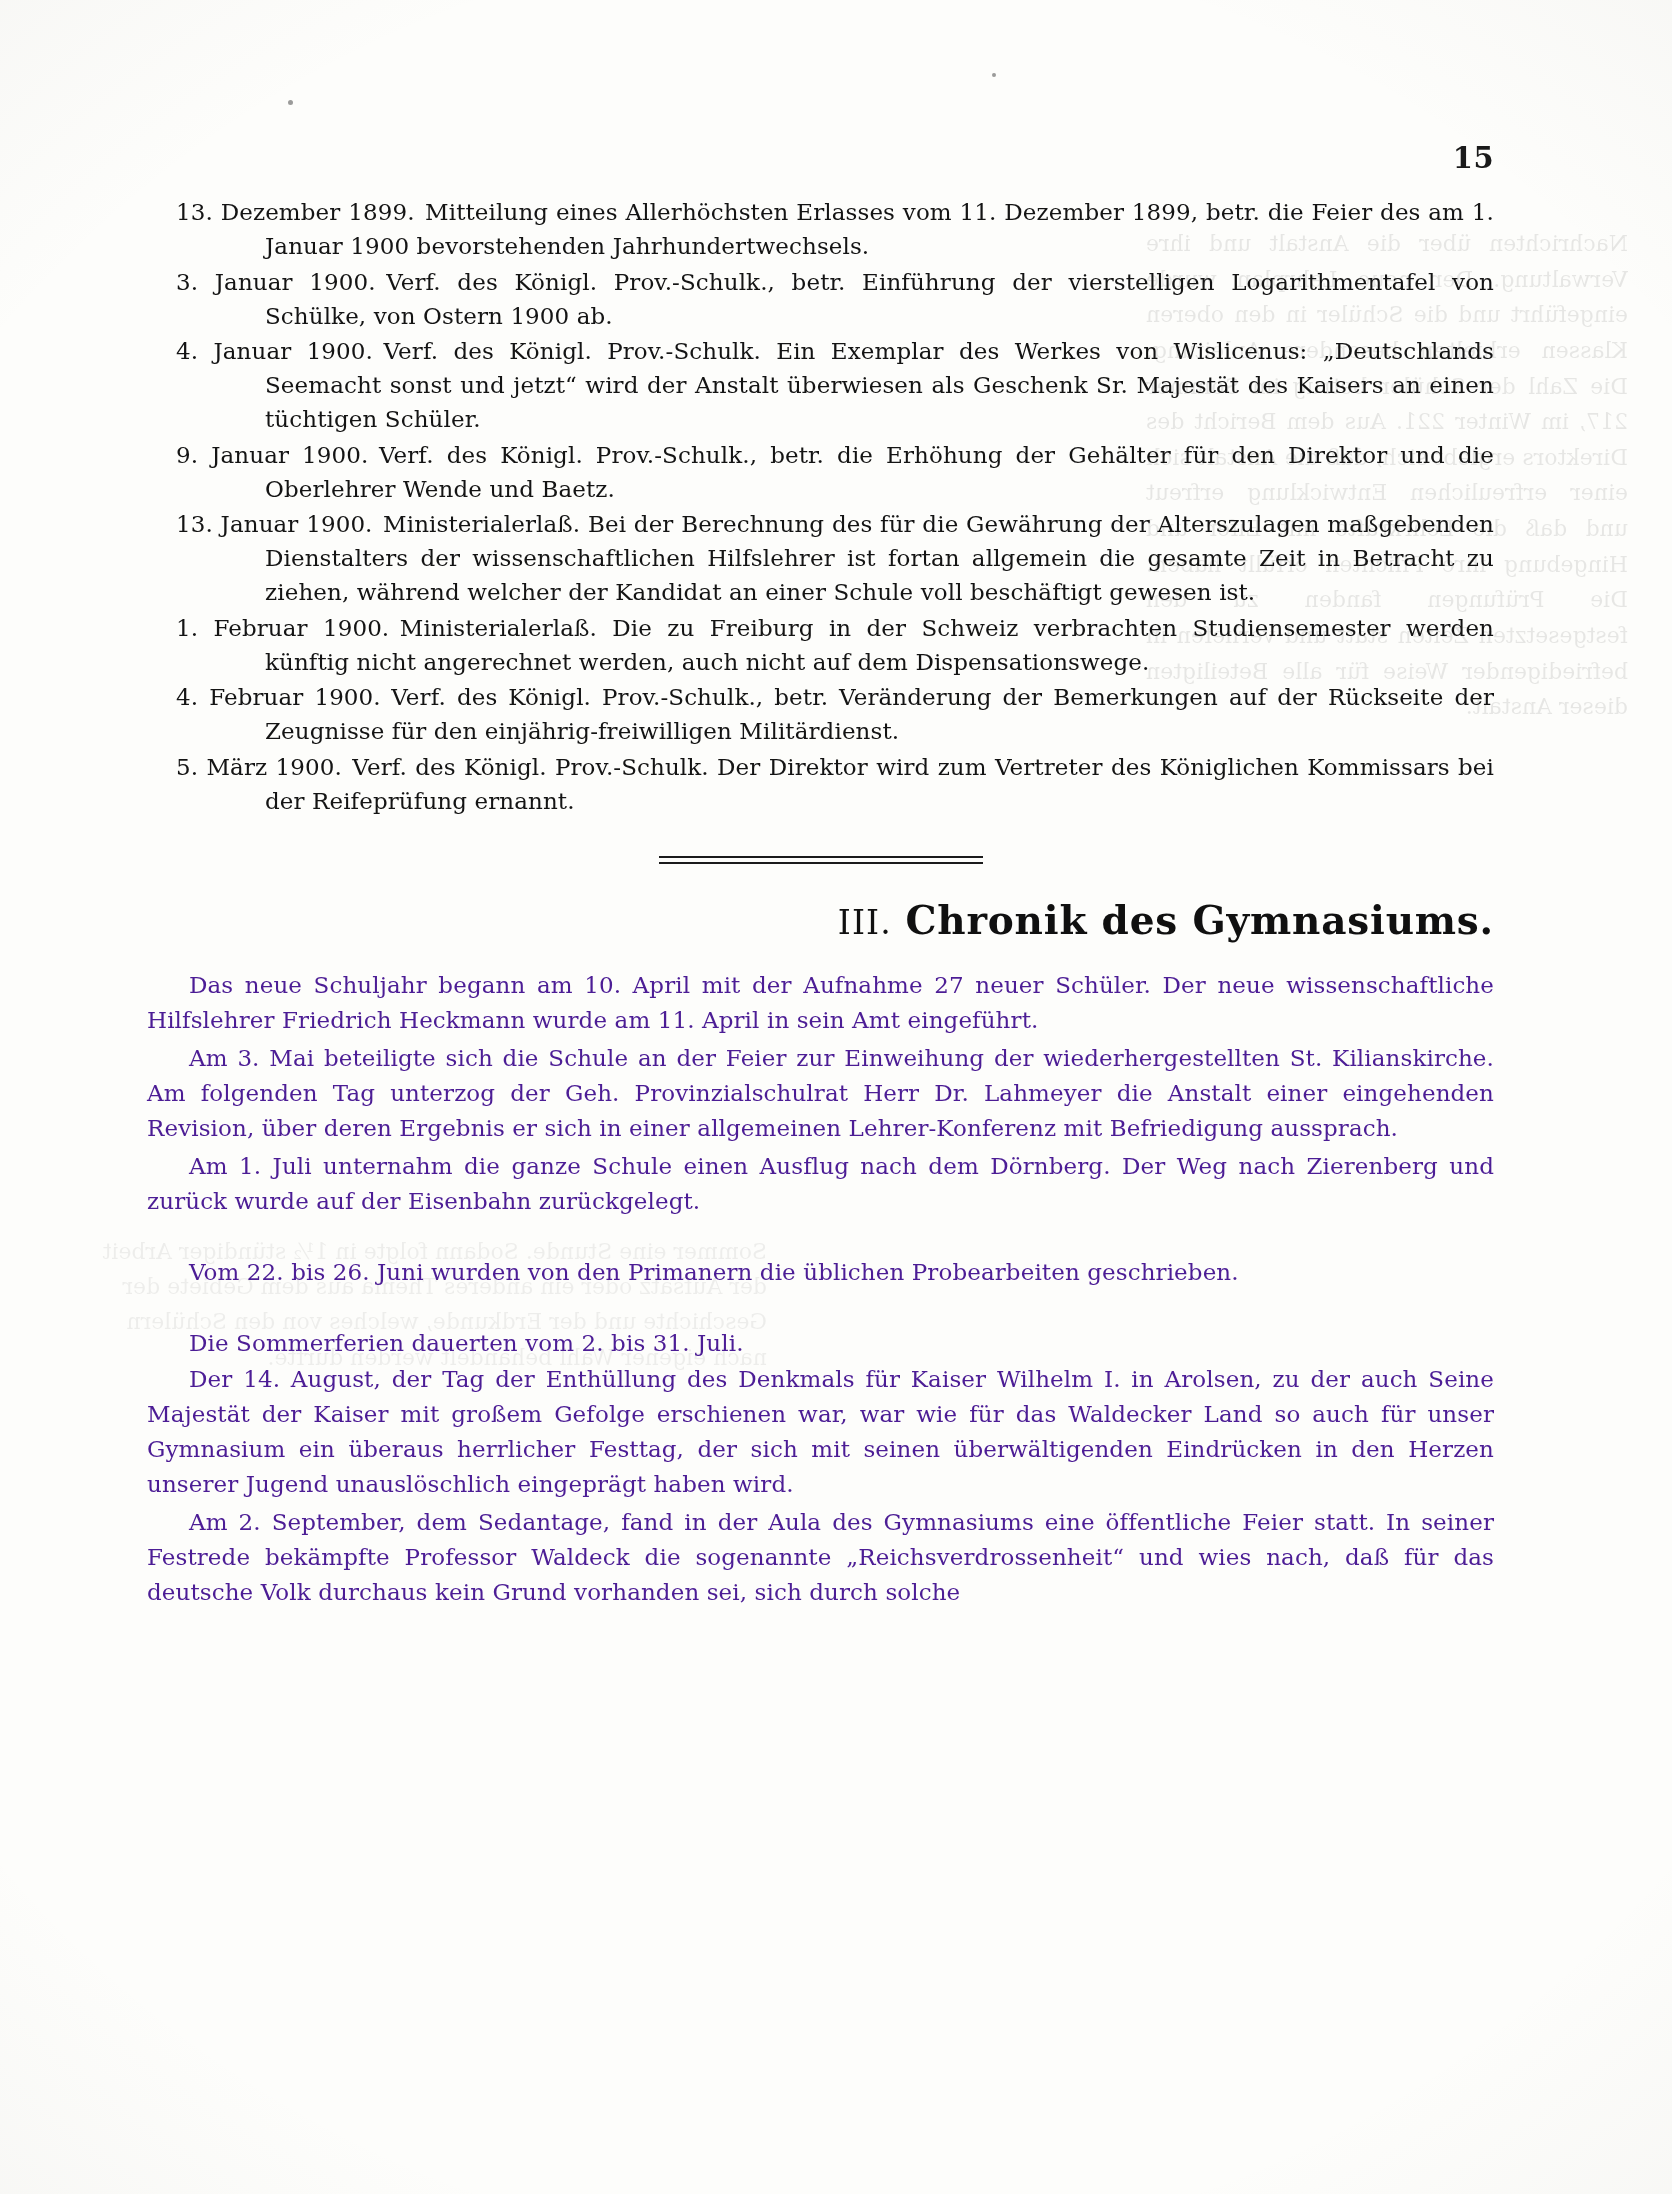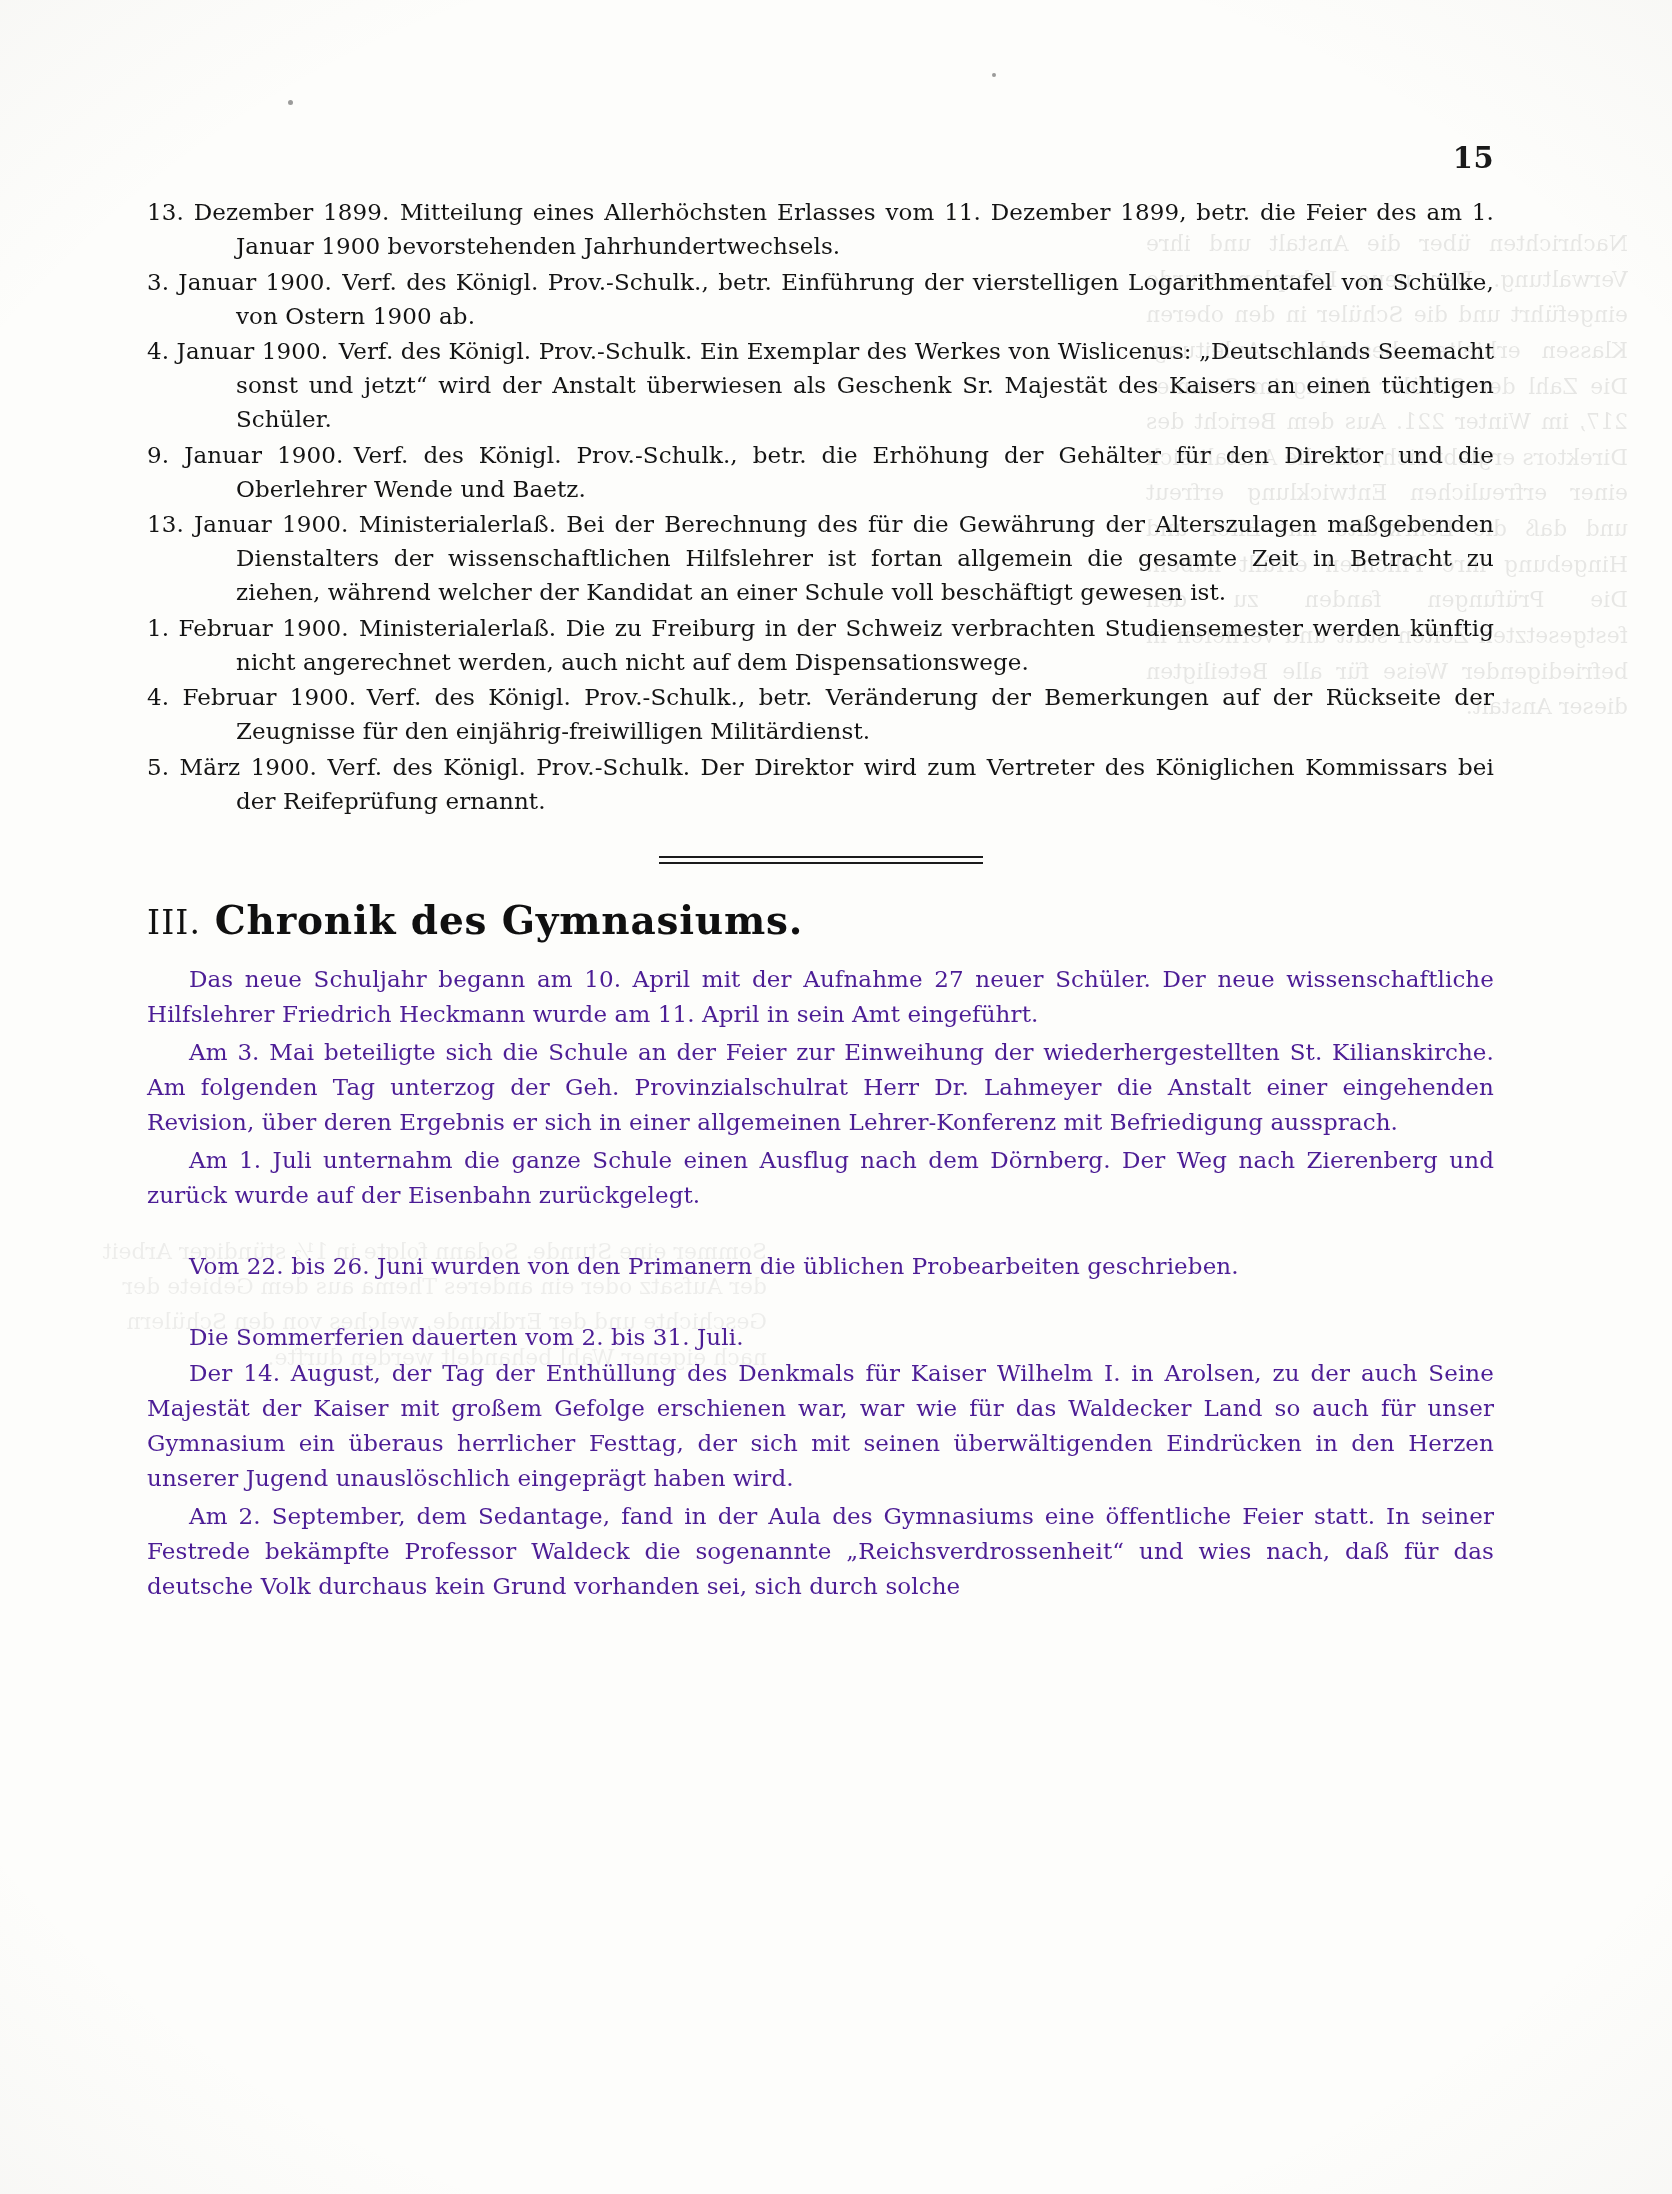--- a/index.html
+++ b/index.html
@@ -47,20 +47,21 @@
   }
 
   
   .fraktur {
     font-family: "DejaVu Serif", serif;
     font-weight: 400;
   }
 
   .decree-list {
     margin-top: 60px;
+    margin-left: 29px;
   }
   .decree {
     display: block;
     font-size: 23px;
     line-height: 1.48;
     text-align: justify;
     text-justify: inter-word;
     margin-bottom: 1.5px;
     padding-left: 89px;
     text-indent: -89px;
@@ -82,25 +83,25 @@
   }
   .rule {
     display: inline-block;
     width: 324px;
     border-top: 2.3px solid #1b1b1b;
     border-bottom: 2.3px solid #1b1b1b;
     height: 3.8px;
   }
 
   .section-title {
-    text-align: left;
+    text-align: right;
     font-size: 37px;
     font-weight: bold;
     letter-spacing: 0.8px;
-    margin: 18px 0 19px 0;
+    margin: 18px 0 25px 0;
     color: #101010;
   }
   .section-title .numeral {
     font-size: 33px;
     font-weight: normal;
     letter-spacing: 1.1px;
   }
   .section-title .big {
     font-size: 39px;
   }

